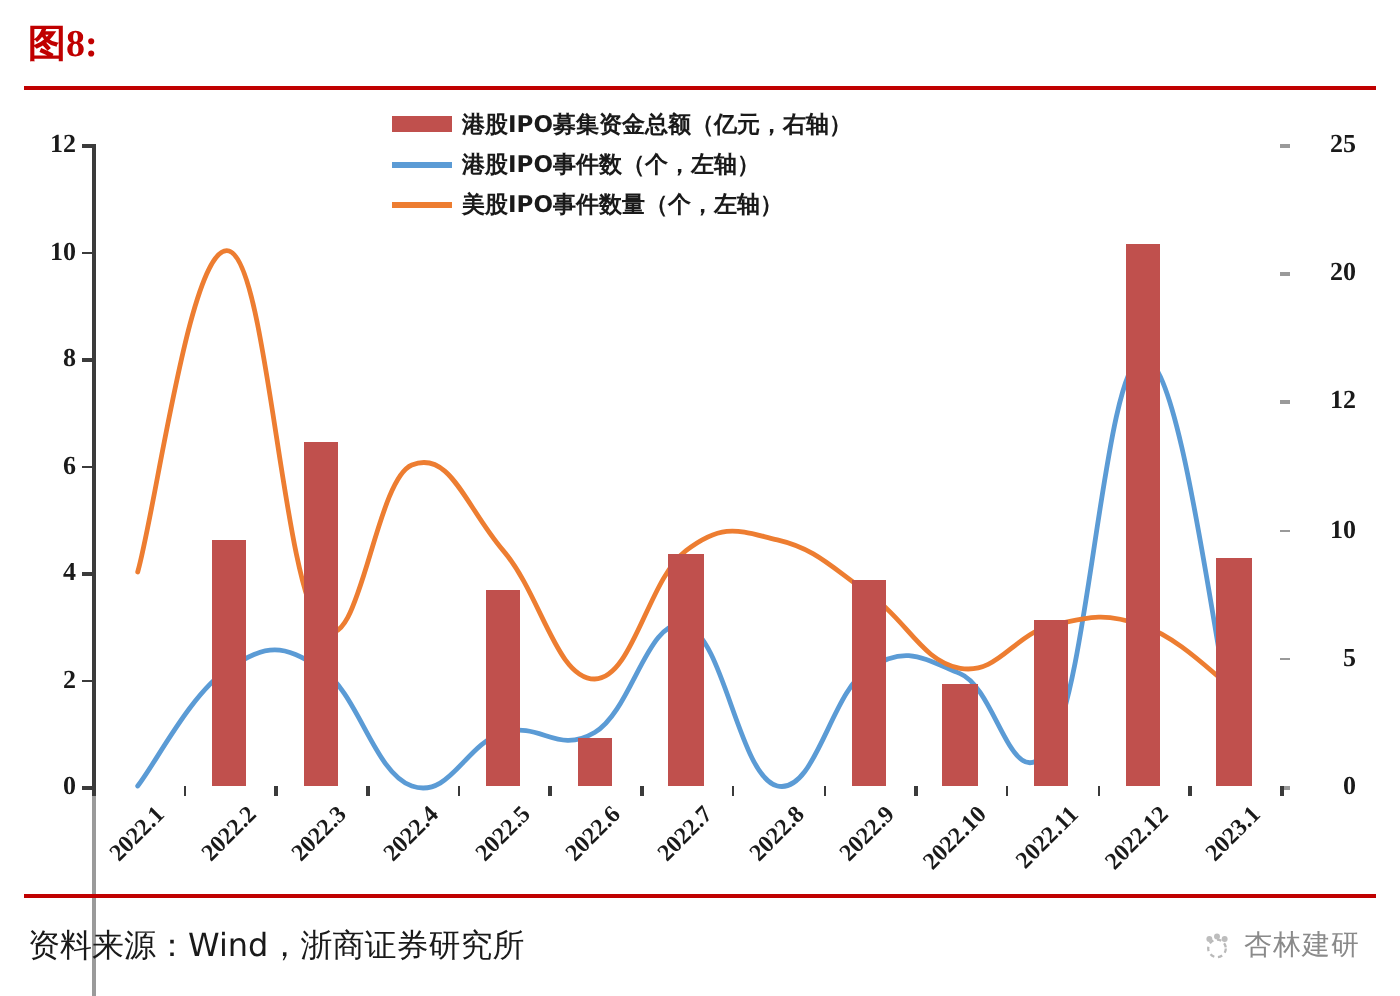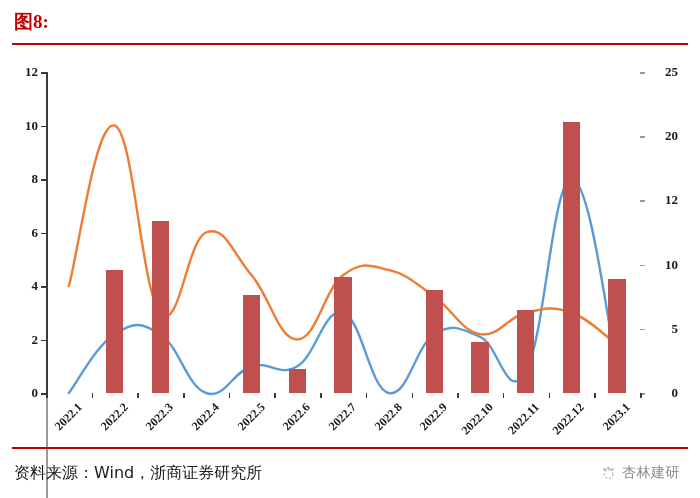--- a/index.html
+++ b/index.html
@@ -104,20 +104,34 @@
 </head>
 <body>
 
 <div class="title-row">
   <span class="title-label">图8:</span>
 </div>
 <div class="rule-top"></div>
 
 <div class="chart-area">
 
+  <div class="legend">
+    <div class="leg-row">
+      <span class="leg-swatch bar-sw"></span>
+      <span class="leg-text">港股IPO募集资金总额（亿元，右轴）</span>
+    </div>
+    <div class="leg-row">
+      <span class="leg-swatch line-blue"></span>
+      <span class="leg-text">港股IPO事件数（个，左轴）</span>
+    </div>
+    <div class="leg-row">
+      <span class="leg-swatch line-orange"></span>
+      <span class="leg-text">美股IPO事件数量（个，左轴）</span>
+    </div>
+  </div>
 
   <div class="plot">
     <div class="plot-inner" id="plot-inner">
       <div class="axis-left"></div>
       <div class="axis-right"></div>
 
       <svg id="series-svg" width="594" height="347" style="position:absolute;left:0;top:0;overflow:visible;">
           <path d="M22.85,321.00 C32.37,308.74 49.50,274.41 68.54,262.15 C87.58,249.89 95.19,249.89 114.23,262.15 C133.27,274.41 140.88,314.31 159.92,321.00 C178.96,327.69 186.58,299.82 205.62,294.25 C224.65,288.68 232.27,305.40 251.31,294.25 C270.35,283.10 277.96,235.18 297.00,240.75 C316.04,246.32 323.65,316.54 342.69,321.00 C361.73,325.46 369.35,273.85 388.38,262.15 C407.42,250.45 415.04,257.02 434.08,264.82 C453.12,272.63 460.73,332.48 479.77,299.60 C498.81,266.72 506.42,108.11 525.46,107.00 C544.50,105.89 561.63,255.24 571.15,294.25" fill="none" stroke="#5B9BD5" stroke-width="2.4" stroke-linecap="round" stroke-linejoin="round"></path>
           <path d="M22.85,214.00 C32.37,180.56 49.50,47.93 68.54,53.50 C87.58,59.07 95.19,218.46 114.23,240.75 C133.27,263.04 140.88,168.30 159.92,160.50 C178.96,152.70 186.58,181.01 205.62,203.30 C224.65,225.59 232.27,267.50 251.31,267.50 C270.35,267.50 277.96,217.79 297.00,203.30 C316.04,188.81 323.65,193.49 342.69,197.95 C361.73,202.41 369.35,211.32 388.38,224.70 C407.42,238.07 415.04,258.81 434.08,262.15 C453.12,265.49 460.73,245.21 479.77,240.75 C498.81,236.29 506.42,234.06 525.46,240.75 C544.50,247.44 561.63,266.16 571.15,272.85" fill="none" stroke="#ED7D31" stroke-width="2.4" stroke-linecap="round" stroke-linejoin="round"></path>
         </svg>

